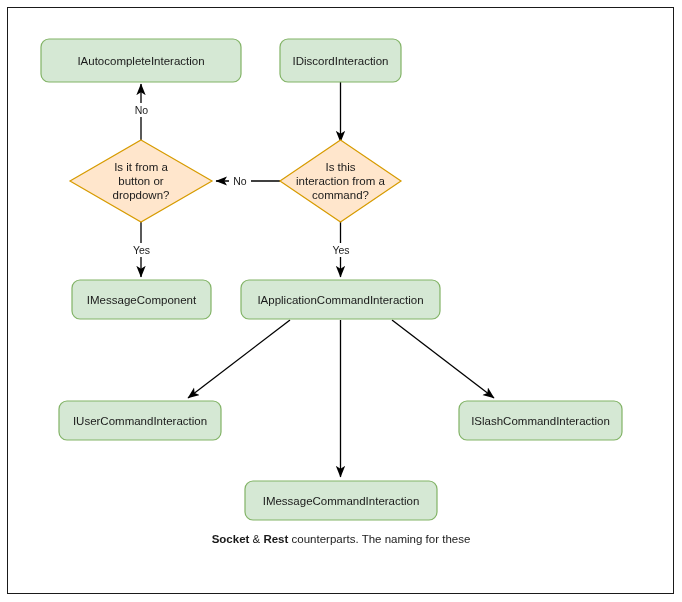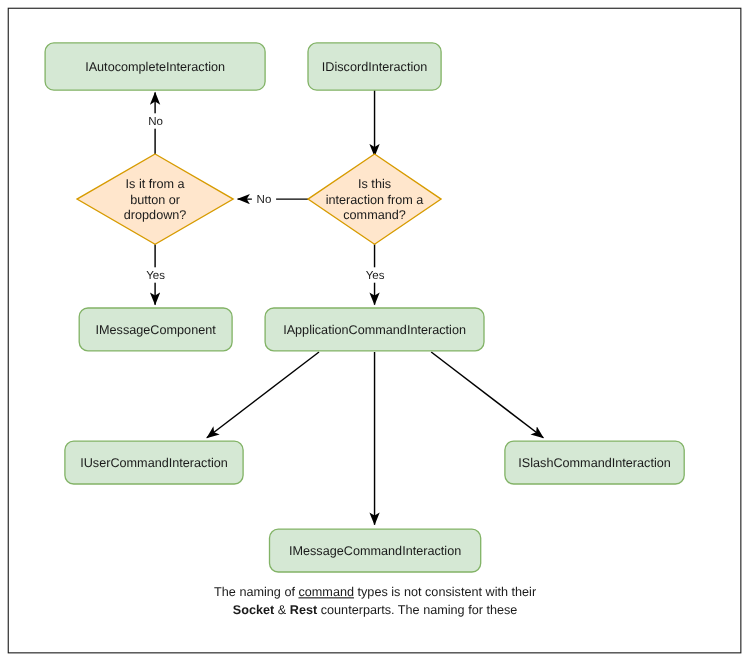--- a/index.html
+++ b/index.html
@@ -170,17 +170,16 @@
       <text class="node-label" x="540.5" y="421.5">ISlashCommandInteraction</text>
     </g>
 
     <g>
       <rect class="node-box" x="245" y="481" width="192" height="39" rx="8" ry="8"></rect>
       <text class="node-label" x="341" y="501.5">IMessageCommandInteraction</text>
     </g>
   </svg>
 
   <div class="footnote">
-    <div><span>The naming of </span><u>command</u><span> types is not consistent with their</span></div>
     <div><b>Socket</b><span> &amp; </span><b>Rest</b><span> counterparts. The naming for these</span></div>
   </div>
 
 </div>
 
 </body></html>

